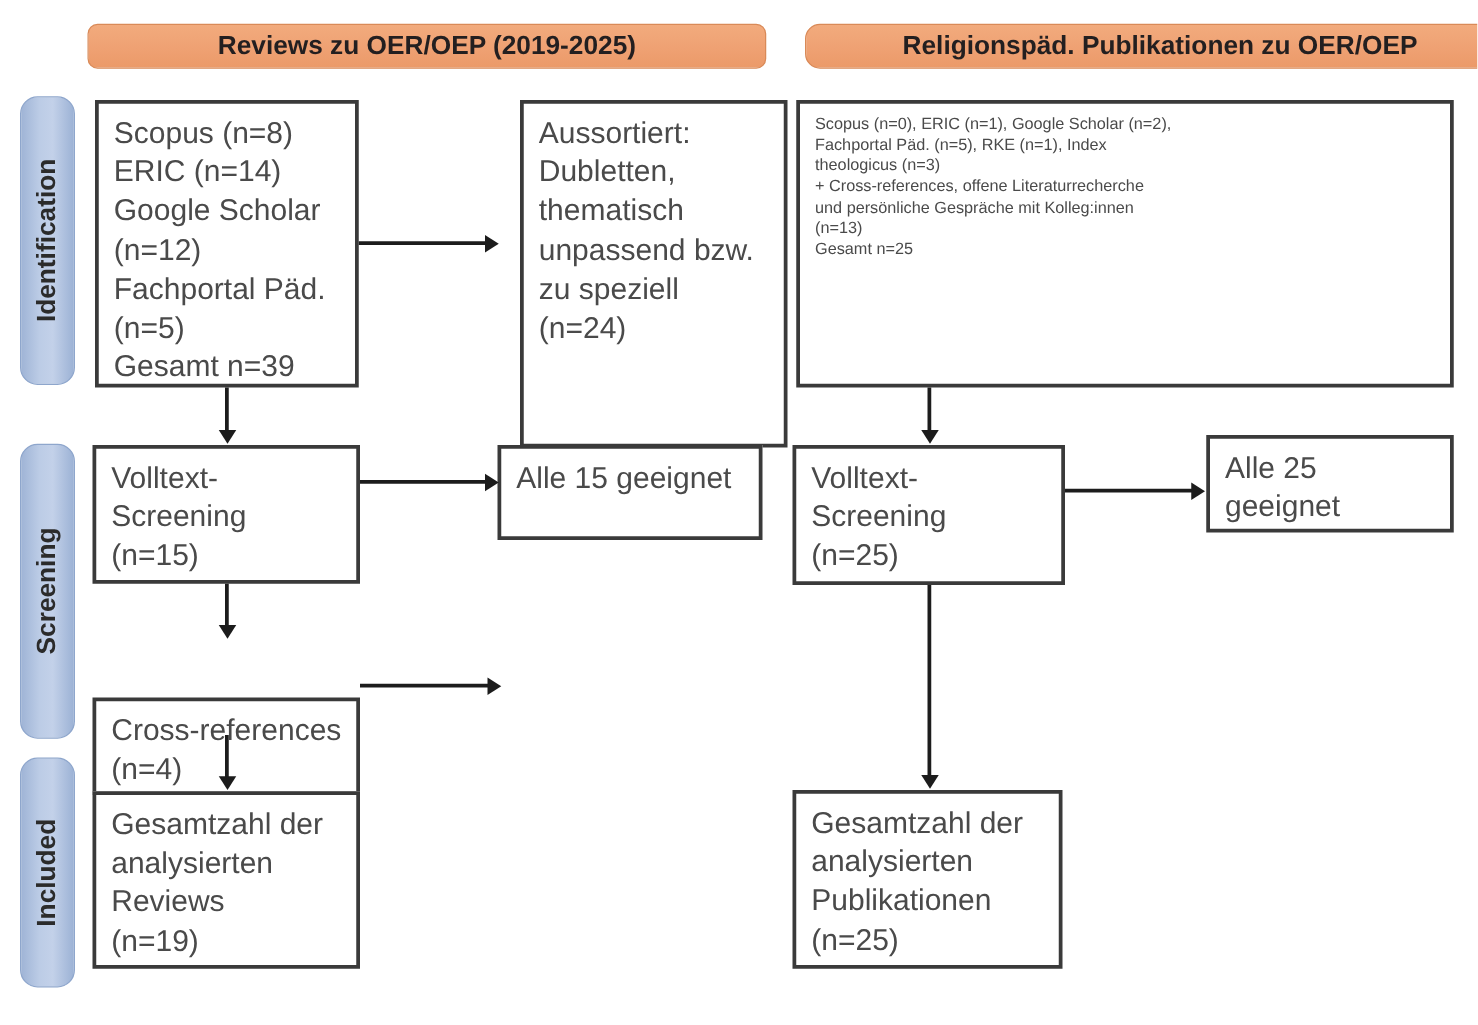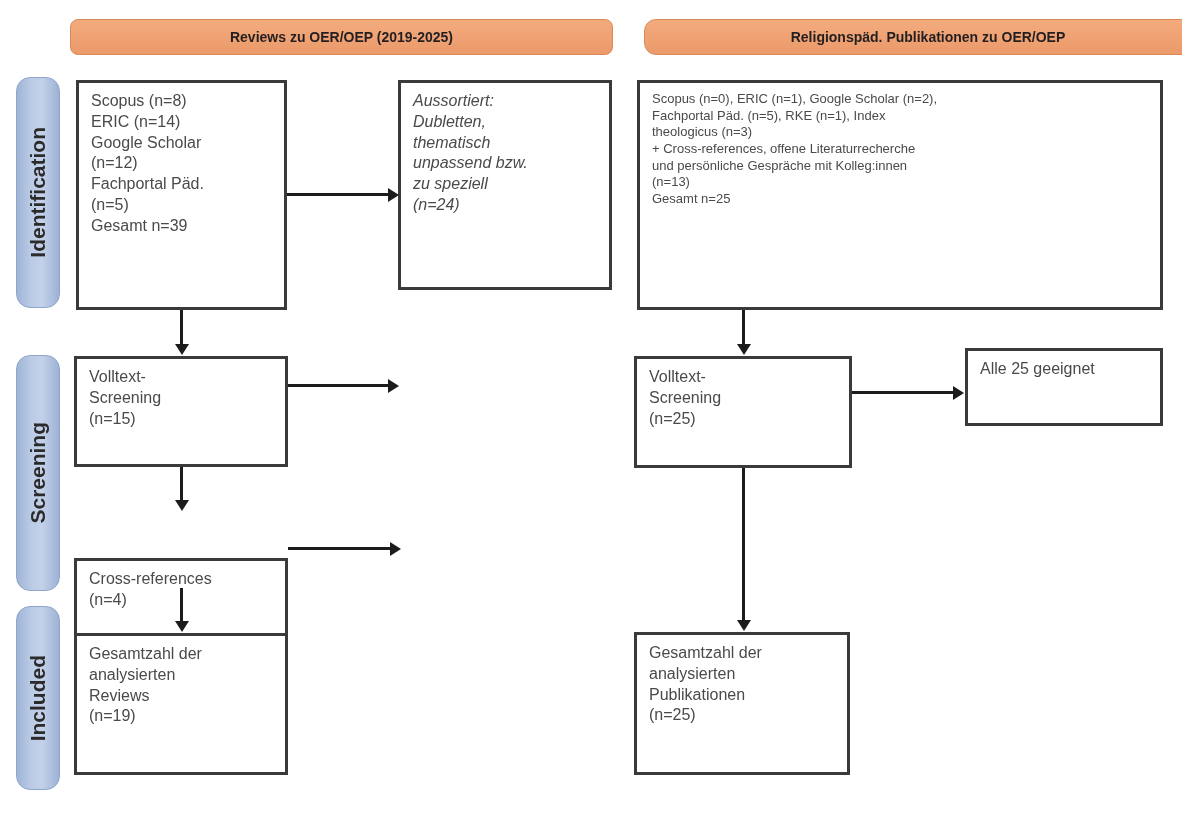--- a/index.html
+++ b/index.html
@@ -46,34 +46,34 @@
     position: absolute;
     height: 36px;
     border-radius: 8px;
     background: linear-gradient(to bottom, #f2ab7d 0%, #efa173 55%, #eb9a69 100%);
     border: 1px solid #d98a58;
     box-sizing: border-box;
     display: flex;
     align-items: center;
     justify-content: center;
     color: #231f20;
-    font-size: 14px;
+    font-size: 21px;
     font-weight: bold;
     white-space: nowrap;
   }
 
   
   .box {
     position: absolute;
     background: #ffffff;
     border: 3px solid #3a3a3a;
     box-sizing: border-box;
     padding: 8px 10px 6px 12px;
     color: #4a4a4a;
-    font-size: 16px;
+    font-size: 24px;
     line-height: 1.30;
     white-space: pre-line;
     overflow: hidden;
   }
   .box.small-text {
     font-size: 13px;
     line-height: 1.28;
   }
 
   
@@ -126,37 +126,38 @@
   <div class="col-header" style="left:644px; top:19px; width:568px;border-radius:12px;">Religionspäd. Publikationen zu OER/OEP</div>
 
   <div class="box" style="left:76px; top:80px; width:211px; height:230px;">Scopus (n=8)
 ERIC (n=14)
 Google Scholar
 (n=12)
 Fachportal Päd.
 (n=5)
 Gesamt n=39</div>
 
-  <div class="box" style="left:398px; top:80px; width:214px; height:210px;font-style:italic;">Aussortiert:
+  <div class="box" style="left:416px; top:80px; width:214px; height:278px;">Aussortiert:
 Dubletten,
 thematisch
 unpassend bzw.
 zu speziell
 (n=24)</div>
 
   <div class="conn-h" style="left:287px; top:193px; width:104px;"></div>
   <div class="arrow-right" style="left:388px; top:188px;"></div>
 
   <div class="conn-v" style="left:180px; top:310px; width:3px; height:36px;"></div>
   <div class="arrow-down" style="left:175px; top:344px;"></div>
 
   <div class="box" style="left:74px; top:356px; width:214px; height:111px;">Volltext-
 Screening
 (n=15)</div>
 
+  <div class="box" style="left:398px; top:356px; width:212px; height:76px;">Alle 15 geeignet</div>
 
   <div class="conn-h" style="left:288px; top:384px; width:103px;"></div>
   <div class="arrow-right" style="left:388px; top:379px;"></div>
 
   <div class="conn-v" style="left:180px; top:467px; width:3px; height:35px;"></div>
   <div class="arrow-down" style="left:175px; top:500px;"></div>
 
   <div class="box" style="left:74px; top:510px; width:214px; height:78px;margin-top:48px;">Cross-references
 (n=4)</div>
 

